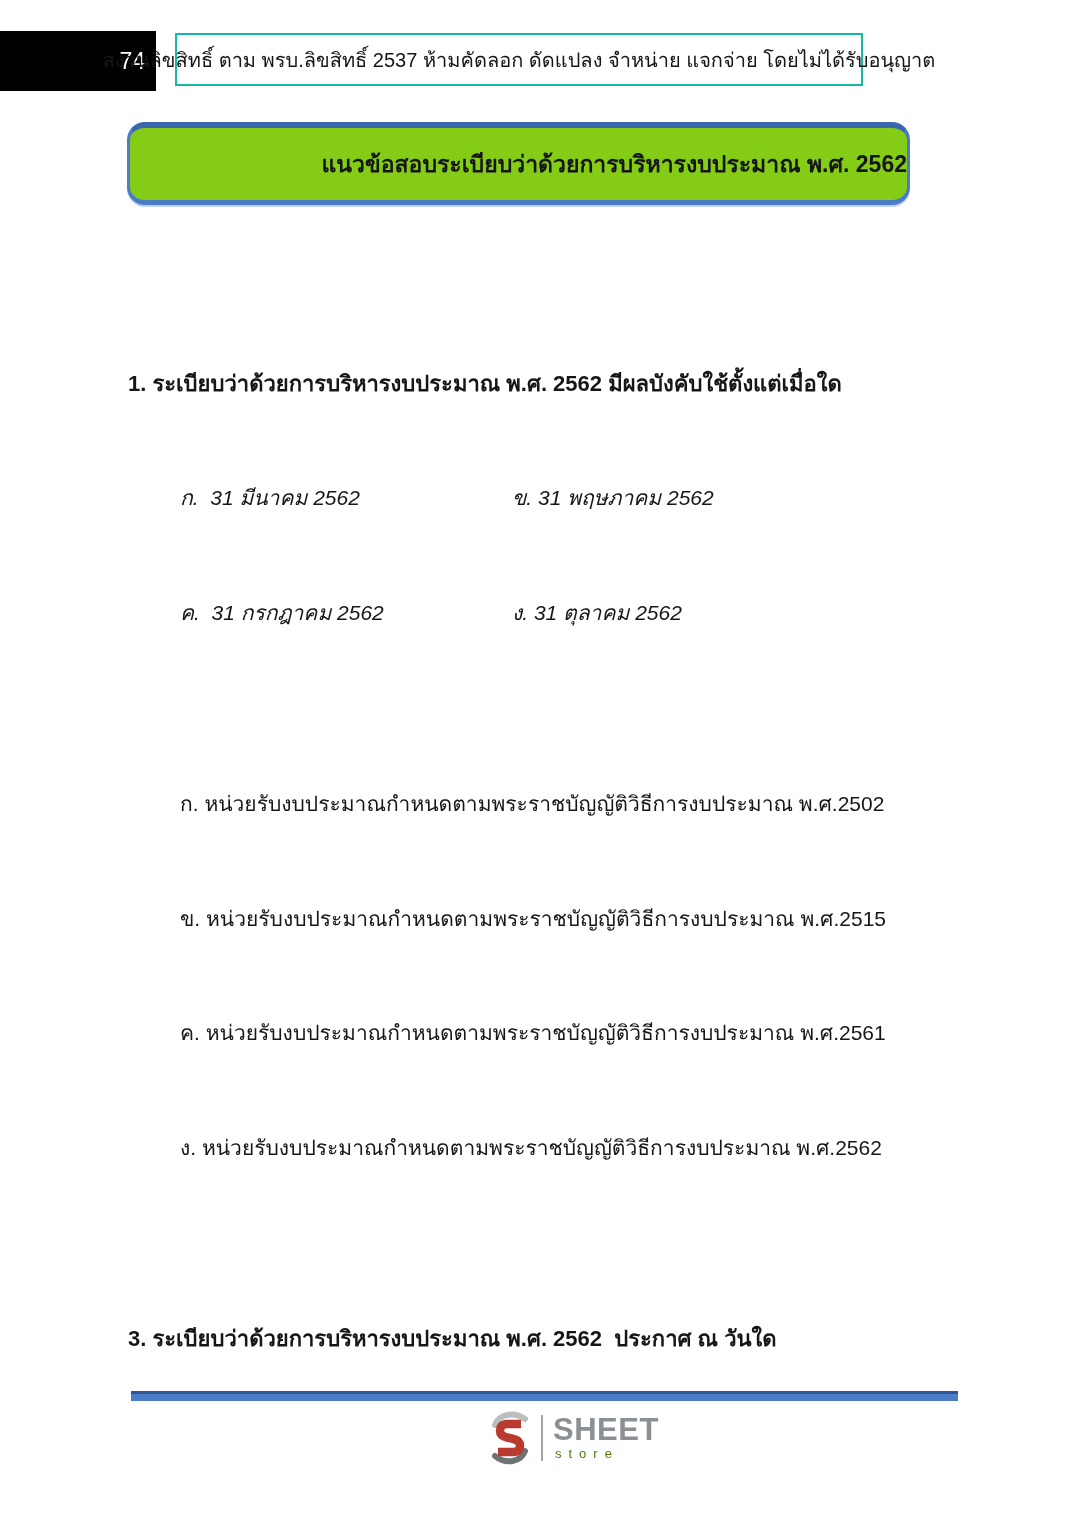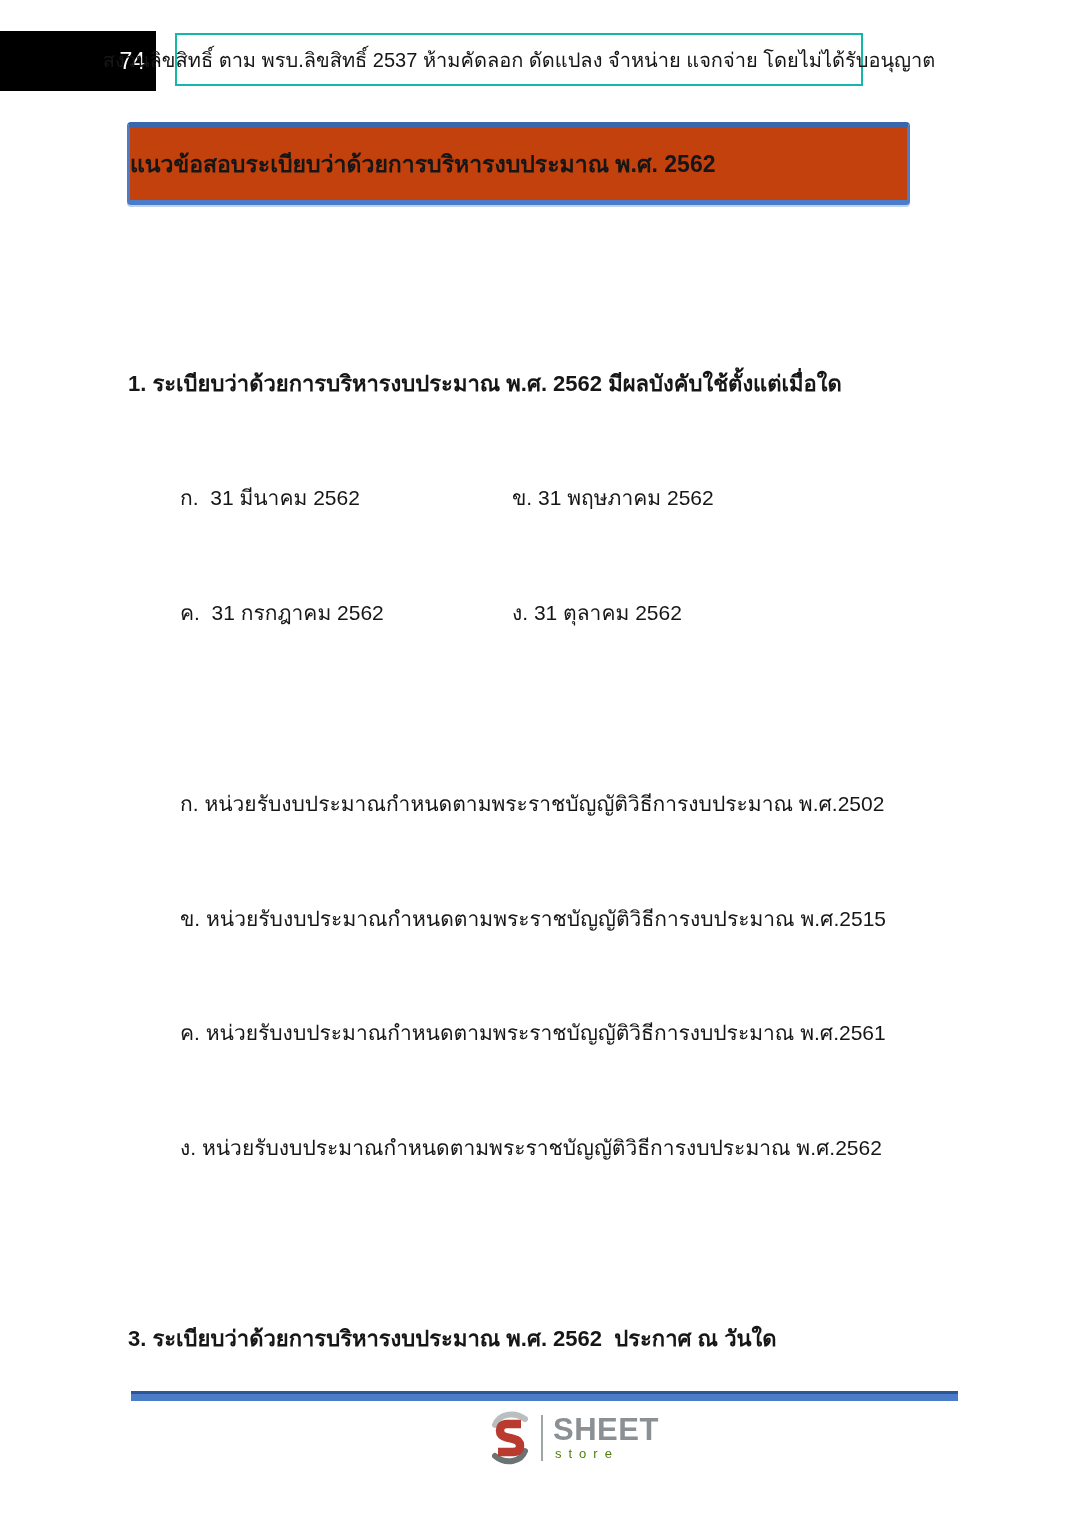--- a/index.html
+++ b/index.html
@@ -17,32 +17,32 @@
   }
   .copyright-box {
     position:absolute; left:175px; top:33px; width:688px; height:53px;
     border:2px solid #14b8a6; background:#ffffff;
     display:flex; align-items:center; justify-content:center;
     font-size:20px; white-space:nowrap;
   }
   .title-box {
     position:absolute; left:127px; top:122px; width:783px; height:83px;
     border:3px solid #4a7cc7; border-top:6px solid #3a66ad; border-bottom:5px solid #4a7cc7;
-    border-radius:4px; background:#c2410c;
+    border-radius:18px; background:#84cc16;
     box-shadow:0 2px 0 rgba(74,124,199,0.35);
-    display:flex; align-items:center; justify-content:flex-start;
+    display:flex; align-items:center; justify-content:flex-end;
     font-size:23px; font-weight:bold;
   }
   .questions {
     position:absolute; left:128px; top:212px; width:880px;
     font-size:21px; line-height:38.2px; white-space:pre-wrap;
   }
   .q-head { font-weight:bold; font-size:22px; }
   .opt { padding-left:52px; }
-  .row2 { display:flex; padding-left:52px; }
+  .row2 { display:flex; padding-left:52px;font-style:italic; }
   .row2 .c1 { width:332px; flex:none; }
   .footer-line {
     position:absolute; left:131px; top:1391px; width:827px; height:10px;
     background:#4a7cc7; border-top:3px solid #2f5597;
   }
   .logo { position:absolute; left:487px; top:1410px; height:56px; display:flex; align-items:center; }
   .logo-icon { width:46px; height:54px; flex:none; }
   .logo-divider { width:2px; height:46px; background:#a0a6a6; margin:0 10px 0 8px; flex:none; }
   .logo-text { display:flex; flex-direction:column; }
   .logo-brand { font-size:31px; font-weight:bold; color:#8b9094; line-height:30px; letter-spacing:0.5px; }

